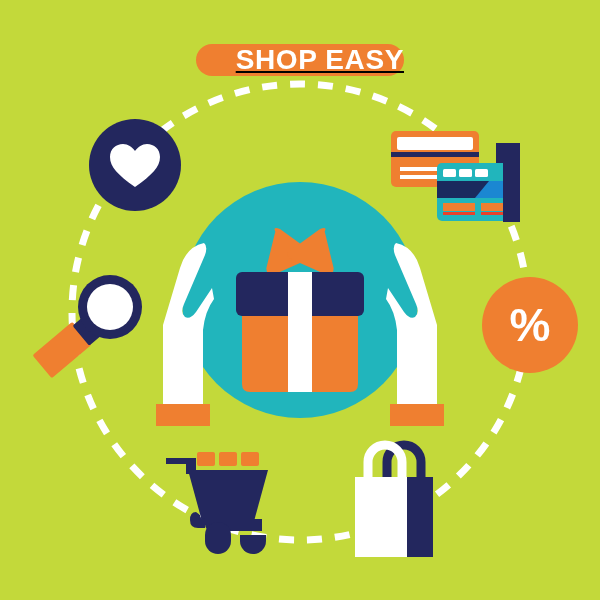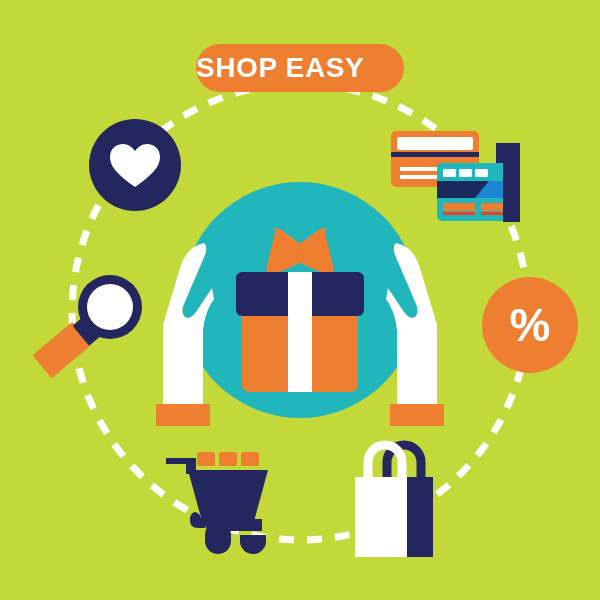--- a/index.html
+++ b/index.html
@@ -6,23 +6,23 @@
   body{
     width:600px;height:600px;
     font-family:"Liberation Sans", sans-serif;
     background:#c3d93a;
     overflow:hidden;
   }
   #stage{position:relative;width:600px;height:600px;background:#c3d93a;}
   #art{position:absolute;inset:0;width:600px;height:600px;display:block;}
   .hit{position:absolute;}
   #badge-title{
-    left:196px;top:44px;width:208px;height:48px;
+    left:196px;top:44px;width:208px;height:32px;
     border-radius:24px;background:#ef7f30;
-    display:flex;align-items:center;justify-content:flex-start;
+    display:flex;align-items:center;justify-content:flex-end;text-decoration:underline;
   }
   #badge-title span{
     color:#ffffff;font-size:28px;font-weight:bold;line-height:1;
     letter-spacing:0.6px;
     font-family:"Liberation Sans", sans-serif;
   }
   #percent-badge{
     left:482px;top:277px;width:96px;height:96px;border-radius:50%;
     background:#ef7f30;display:flex;align-items:center;justify-content:center;
   }

